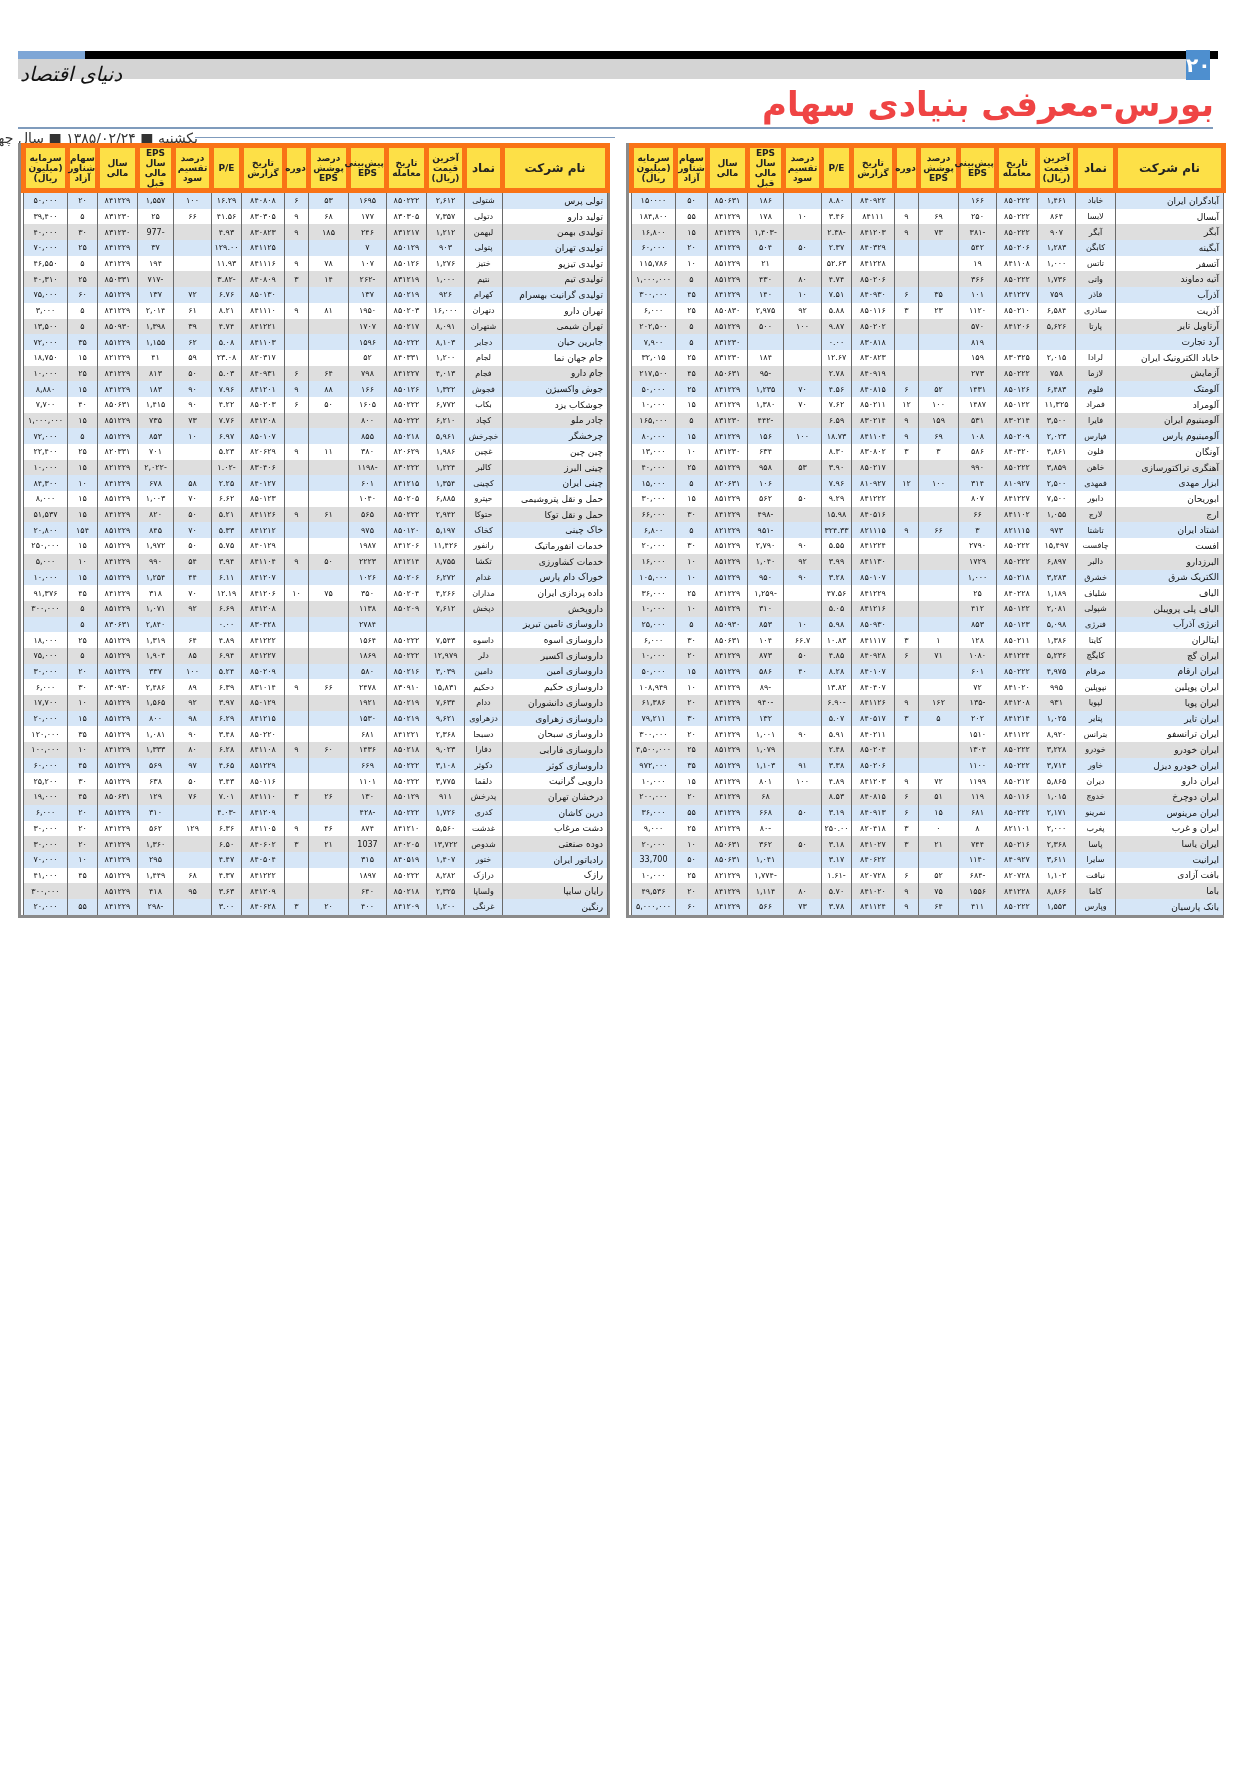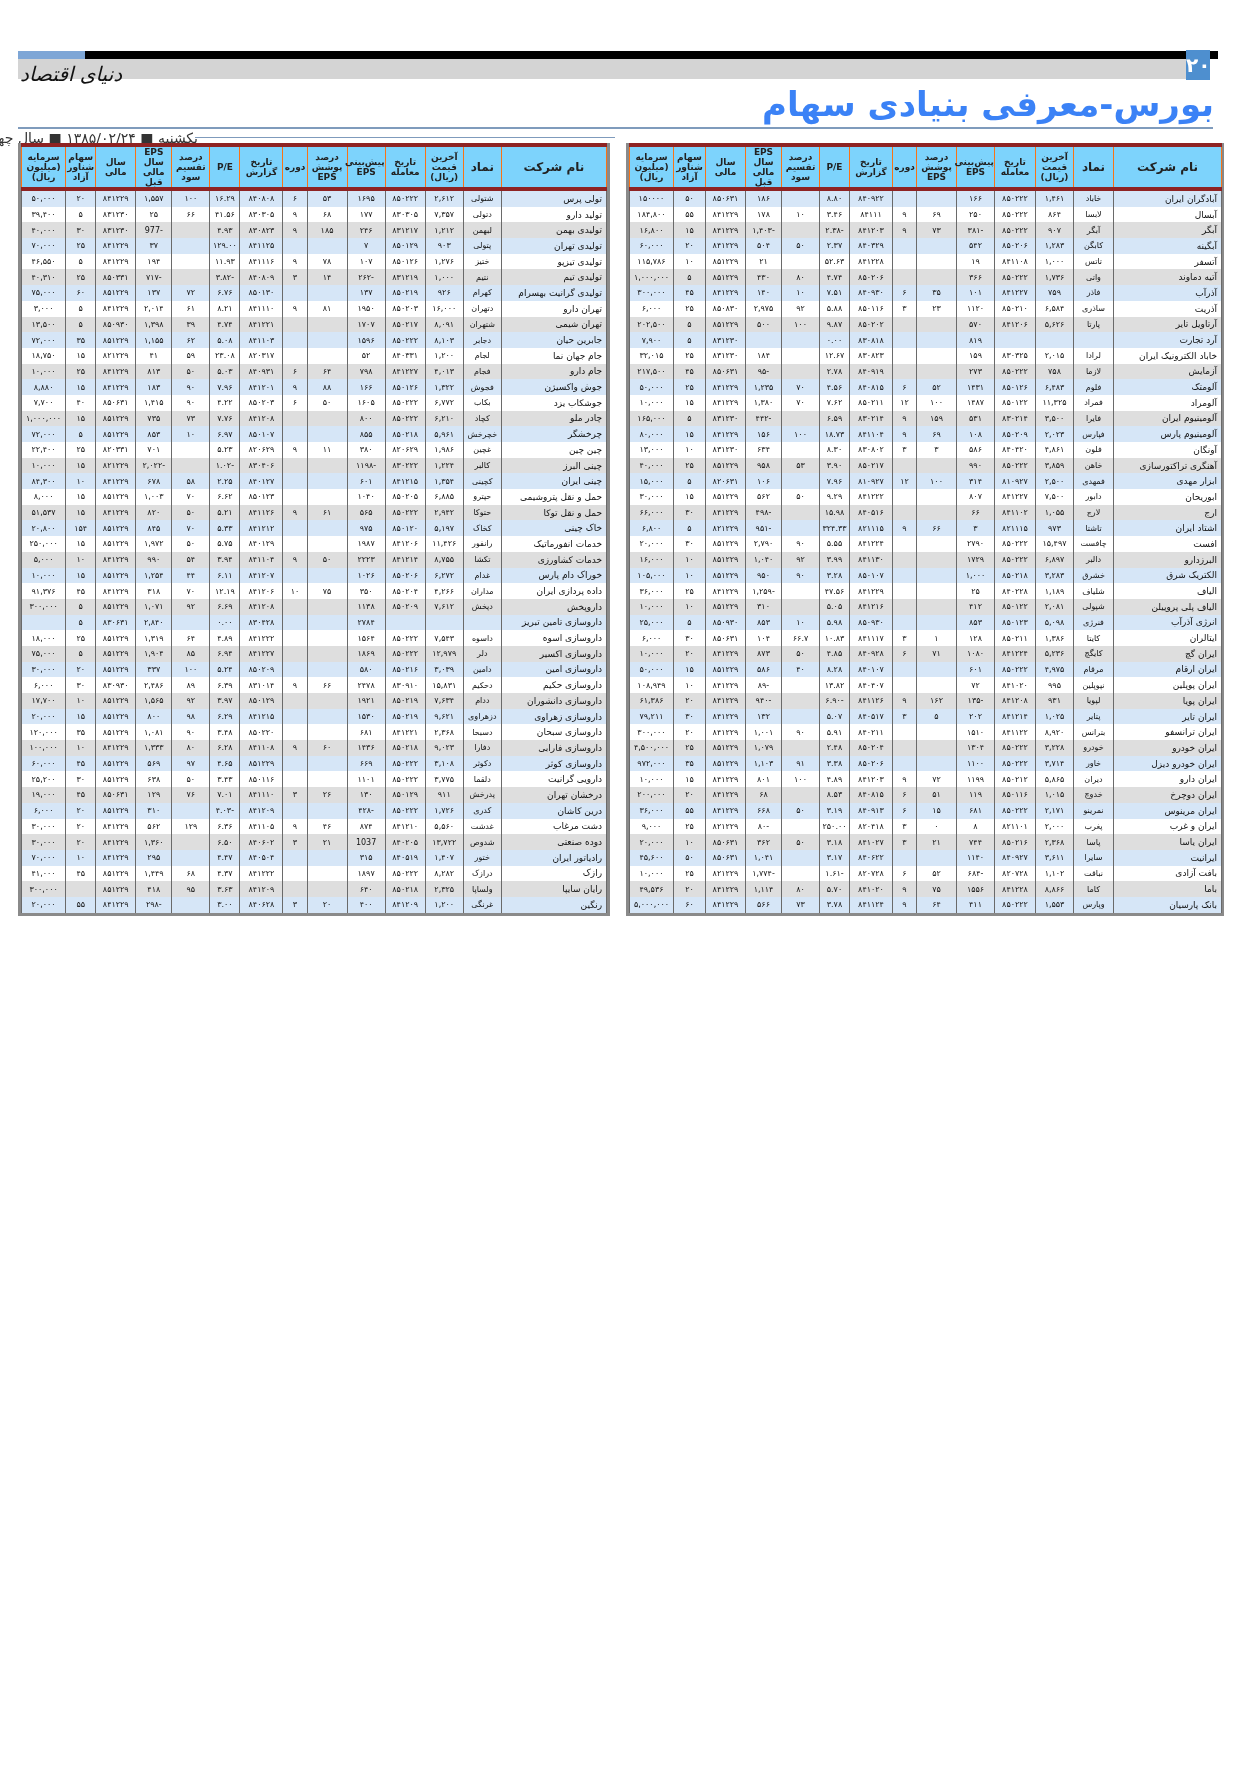--- a/index.html
+++ b/index.html
@@ -2,29 +2,29 @@
 <html><head>
 <meta charset="utf-8">
 <style>
   html,body{margin:0;padding:0;background:#fff;}
   body{width:1240px;height:1790px;position:relative;overflow:hidden;font-family:"DejaVu Sans",sans-serif;}
   .topbar{position:absolute;left:18px;top:51px;width:1200px;height:8px;background:#000;}
   .topbar .accent{position:absolute;left:0;top:0;width:67px;height:8px;background:#7ea6d6;}
   .graybar{position:absolute;left:18px;top:59px;width:1168px;height:20px;background:#d4d4d4;}
   .pagenum{position:absolute;left:1186px;top:50px;width:24px;height:30px;background:#4e8fcf;color:#fff;font-weight:bold;font-size:20px;line-height:30px;text-align:center;}
   .logo{position:absolute;left:20px;top:62px;font-family:"DejaVu Serif",serif;font-size:20px;font-style:italic;color:#111;direction:rtl;}
-  .title{position:absolute;right:26px;top:84px;font-size:34px;font-weight:bold;color:#3b82f6;direction:rtl;letter-spacing:-1px;}
+  .title{position:absolute;right:26px;top:84px;font-size:34px;font-weight:bold;color:#ef4444;direction:rtl;letter-spacing:-1px;}
   .title-rule{position:absolute;left:18px;top:127px;width:1195px;height:2px;background:#7f9bbc;}
   .dateline{position:absolute;left:18px;top:130px;width:180px;height:16px;font-size:14px;color:#333;direction:rtl;white-space:nowrap;}
   .dateline-rule{position:absolute;left:195px;top:137px;width:420px;height:1px;background:#7f9bbc;}
   .panel{position:absolute;top:143px;border:3px solid #8a8a8a;border-top:none;background:#fff;}
   .panel.left{left:18px;width:586px;}
   .panel.right{left:626px;width:592px;}
   table{border-collapse:collapse;width:100%;direction:rtl;table-layout:fixed;}
-  thead th{background:#7dd3fc;border:1px solid #f97316;font-size:9px;font-weight:bold;color:#222;height:34px;padding:0;line-height:10px;}
+  thead th{background:#fde047;border:5px solid #f97316;font-size:9px;font-weight:bold;color:#222;height:34px;padding:0;line-height:10px;}
   thead tr{border-top:4px solid #8e2323;border-bottom:4px solid #8e2323;}
   thead th.big{font-size:12px;}
   td{border-left:1px solid #6a6a6a;border-right:1px solid #6a6a6a;font-size:8px;height:15.7px;padding:0 2px;text-align:center;white-space:nowrap;overflow:hidden;color:#111;}
   td.name{text-align:right;font-size:9px;padding-right:4px;}
   tr.c0 td{background:#d6e6f7;}
   tr.c1 td{background:#ffffff;}
   tr.c2 td{background:#dedede;}
 </style>
 </head>
 <body>
@@ -756,21 +756,21 @@
           <td>۸۴۰۹۲۷</td>
           <td>۱۱۴۰</td>
           <td></td>
           <td></td>
           <td>۸۴۰۶۲۲</td>
           <td>۳.۱۷</td>
           <td></td>
           <td>۱,۰۴۱</td>
           <td>۸۵۰۶۳۱</td>
           <td>۵۰</td>
-          <td>۴۵,۶۰۰</td>
+          <td>33,700</td>
         </tr>
         <tr class="c1">
           <td class="name">بافت آزادی</td>
           <td>نباقت</td>
           <td>۱,۱۰۲</td>
           <td>۸۲۰۷۲۸</td>
           <td>-۶۸۴</td>
           <td>۵۲</td>
           <td>۶</td>
           <td>۸۲۰۷۲۸</td>

